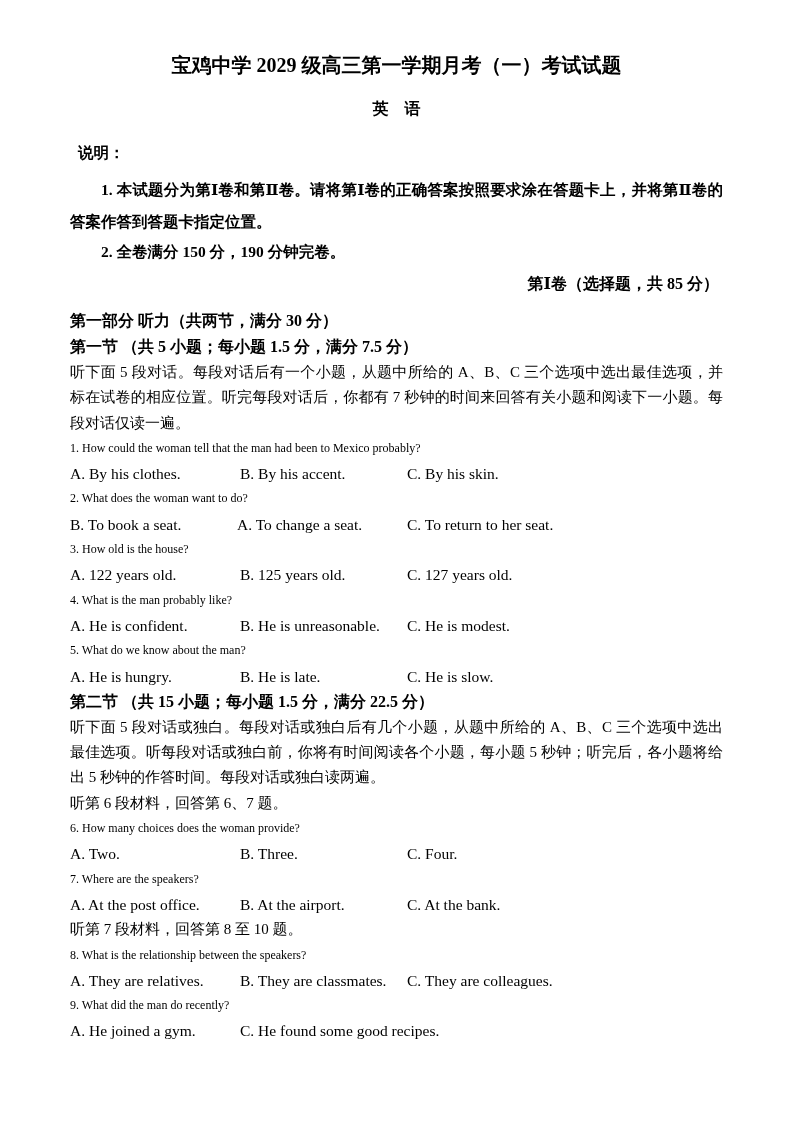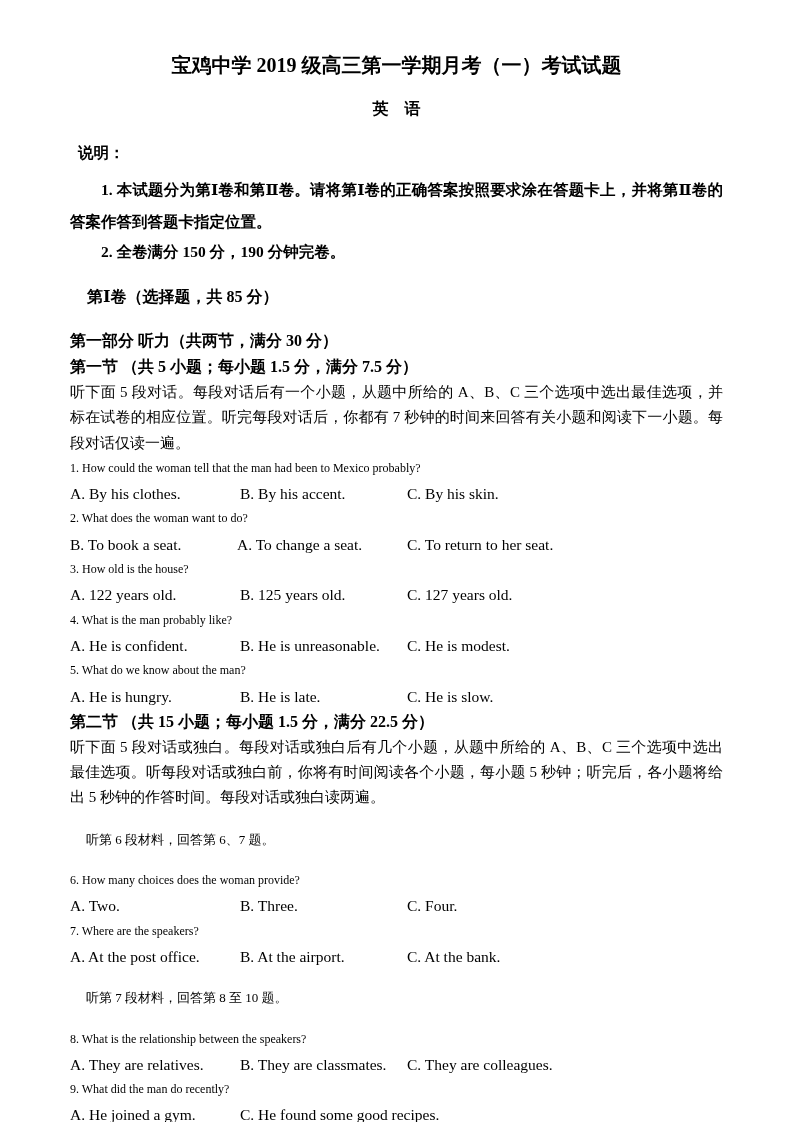--- a/index.html
+++ b/index.html
@@ -43,46 +43,46 @@
     text-align: justify;
     margin: 0;
   }
   .instr.single {
     line-height: 28px;
     text-align: left;
   }
   .vol-header {
     font-size: 16px;
     font-weight: bold;
-    text-align: left;
+    text-align: right;
     line-height: 28px;
-    margin: 17px;
+    margin: 4px;
   }
   .part-heading {
     font-size: 16px;
     font-weight: bold;
     line-height: 26px;
     margin: 10px 0 0 0;
   }
   .sec-heading {
     font-size: 16px;
     font-weight: bold;
     line-height: 26px;
     margin: 0;
   }
   .intro {
     font-size: 15px;
     line-height: 25.3px;
     text-align: justify;
     margin: 0;
   }
   .material-note {
-    font-size: 13px;
-    line-height: 25.3px;
-    margin: 16px;
+    font-size: 15px;
+    line-height: 25.3px;
+    margin: 0;
   }
   .q-text {
     font-size: 12px;
     line-height: 25.3px;
     margin: 0;
   }
   .opts {
     display: flex;
     font-size: 15.5px;
     line-height: 25.3px;
@@ -90,21 +90,21 @@
   .opt { white-space: nowrap; }
   .opt.a { width: 170px; }
   .opt.b { width: 167px; }
   .opt.c { flex: 1; }
 </style>
 </head>
 <body>
 
 <div class="page">
 
-  <h1 class="doc-title">宝鸡中学 2019 级高三第一学期月考（一）考试试题</h1>
+  <h1 class="doc-title">宝鸡中学 2029 级高三第一学期月考（一）考试试题</h1>
   <h2 class="doc-subtitle">英　语</h2>
 
   <p class="note-label">说明：</p>
   <p class="instr">1. 本试题分为第Ⅰ卷和第Ⅱ卷。请将第Ⅰ卷的正确答案按照要求涂在答题卡上，并将第Ⅱ卷的答案作答到答题卡指定位置。</p>
   <p class="instr single">2. 全卷满分 150 分，190 分钟完卷。</p>
 
   <p class="vol-header">第Ⅰ卷（选择题，共 85 分）</p>
 
   <p class="part-heading">第一部分 听力（共两节，满分 30 分）</p>
   <p class="sec-heading">第一节 （共 5 小题；每小题 1.5 分，满分 7.5 分）</p>

